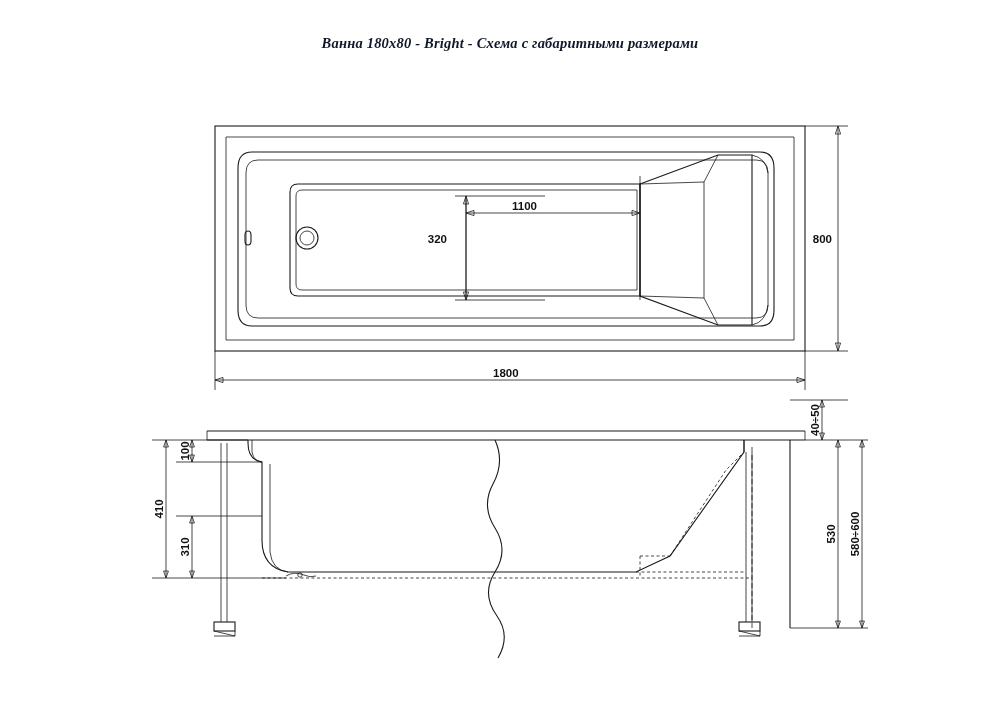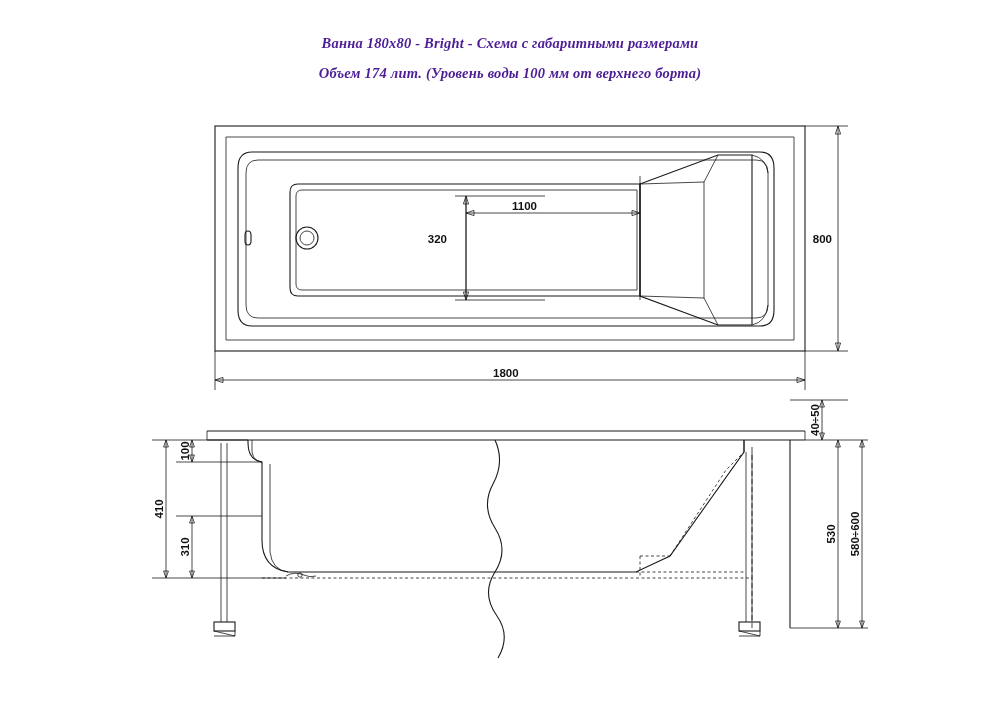--- a/index.html
+++ b/index.html
@@ -26,21 +26,21 @@
     top: 28px;
     width: 1000px;
     text-align: center;
     pointer-events: none;
   }
   .title-line {
     font-family: "Liberation Serif", serif;
     font-style: italic;
     font-weight: bold;
     font-size: 14.5px;
-    color: #4c1d95;
+    color: #0f172a;
     letter-spacing: 0.2px;
     line-height: 30px;
     margin-left: 20px;
   }
   svg text {
     font-family: "Liberation Sans", sans-serif;
     font-size: 11.5px;
     font-weight: bold;
     fill: #111111;
   }
@@ -52,21 +52,20 @@
   .thin { stroke-width: 0.8; }
   .med  { stroke-width: 1.1; }
   .dash { stroke-dasharray: 5 3; }
   .dashfine { stroke-dasharray: 3 2.5; }
 </style>
 </head>
 <body>
 
 <div class="title-block">
   <div class="title-line">Ванна  180х80  - Bright - Схема с габаритными размерами</div>
-  <div class="title-line">Объем 174 лит. (Уровень воды 100 мм от верхнего борта)</div>
 </div>
 
 <svg id="sheet" viewBox="0 0 1000 707">
 
   <g>
 
     <rect class="ln med" x="215" y="126" width="590" height="225"></rect>
 
     <path class="ln thin" d="M226,137 L794,137 L794,340 L226,340 Z"></path>
 

